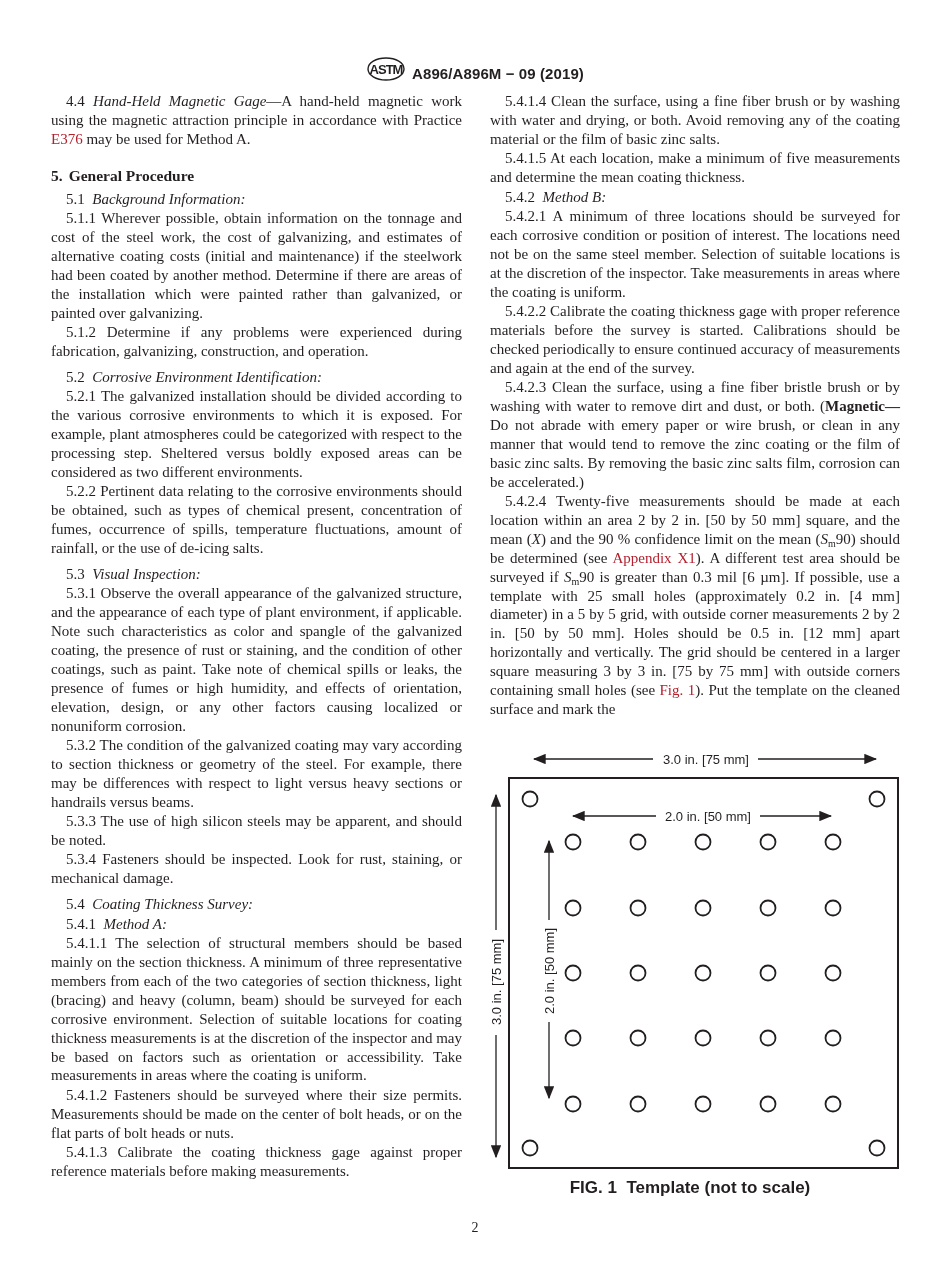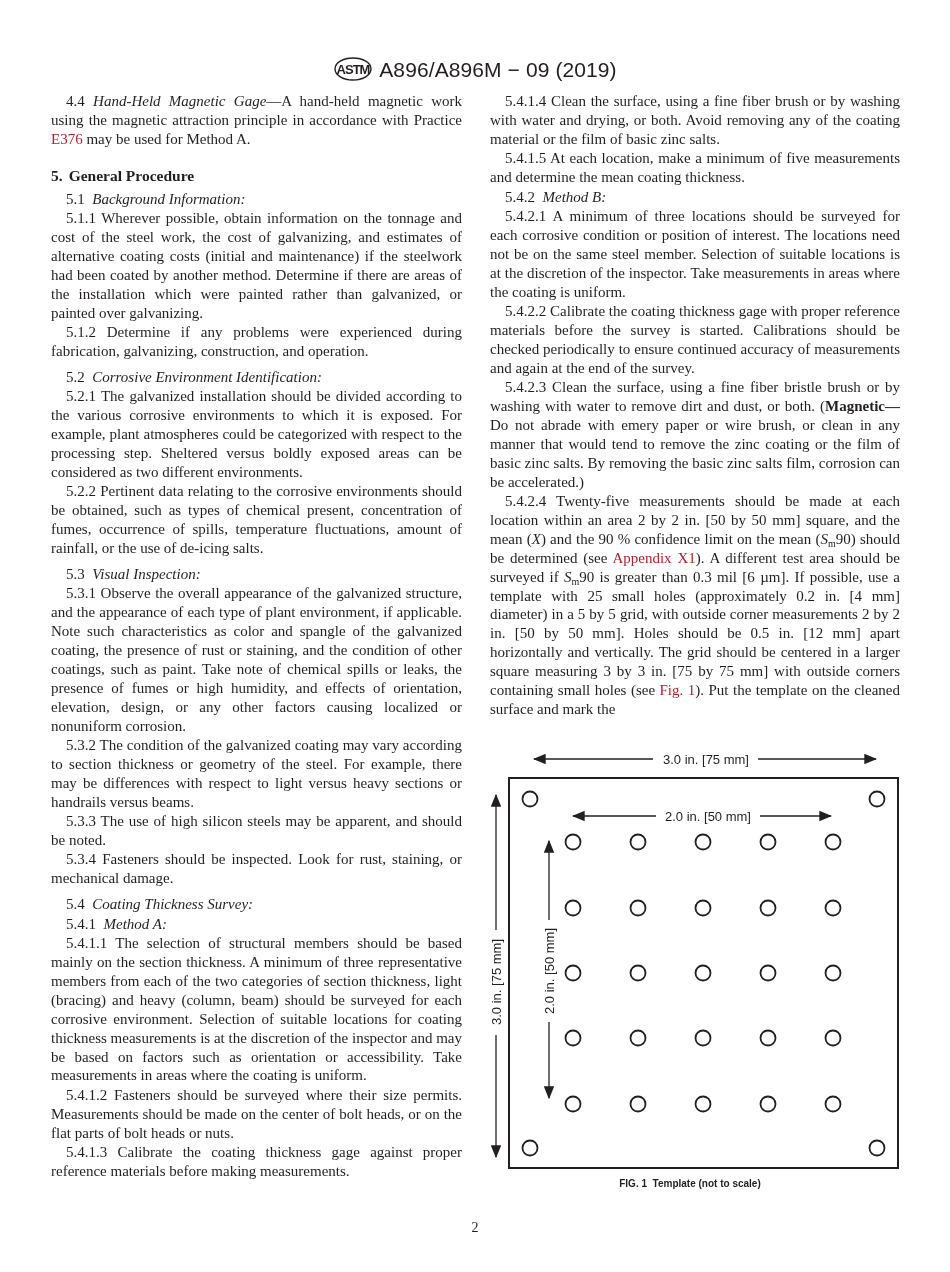--- a/index.html
+++ b/index.html
@@ -2,35 +2,35 @@
 <html><head>
 <meta charset="utf-8">
 <style>
   html, body { margin: 0; padding: 0; background: #ffffff; }
   body { width: 950px; height: 1272px; position: relative; overflow: hidden;
          font-family: "Liberation Serif", "DejaVu Serif", serif; color: #231f20; }
   .header { position: absolute; top: 56px; left: 0; width: 950px; height: 26px;
             display: flex; justify-content: center; align-items: flex-end; }
   .header .logo { width: 40px; height: 26px; margin-right: 6px; }
   .header .designation { font-family: "Liberation Sans", "DejaVu Sans", sans-serif;
-            font-weight: normal; font-size: 21px; letter-spacing: 0.1px; }
+            font-weight: bold; font-size: 15px; letter-spacing: 0.1px; }
   .col { position: absolute; top: 92px; width: 411px; font-size: 15px; line-height: 18.9px; }
   .col.left { left: 51px; }
   .col.right { left: 490px; width: 410px; }
   .p { text-align: justify; text-indent: 15px; margin: 0 0 0.5px 0; hyphens: none; }
   .p.gap { margin-top: 7px; }
   .sec-head { font-weight: bold; font-size: 15.5px; margin: 18px 0 4px 0; }
   .sec-head .num { margin-right: 6px; }
   i, .it { font-style: italic; }
   .link { color: #b3202e; }
   .warn { font-weight: bold; }
   sub { font-size: 10px; vertical-align: -3px; line-height: 0; }
   .figure { position: absolute; left: 488px; top: 745px; width: 420px; height: 460px; }
   .fig-caption { position: absolute; left: 490px; top: 1178px; width: 400px; text-align: center;
-                 font-family: "Liberation Sans", "DejaVu Sans", sans-serif; font-weight: bold; font-size: 10px; }
+                 font-family: "Liberation Sans", "DejaVu Sans", sans-serif; font-weight: bold; font-size: 17px; }
   .page-num { position: absolute; top: 1220px; left: 0; width: 950px; text-align: center; font-size: 14px; }
 </style>
 </head>
 <body>
 
 <div class="header">
   <svg class="logo" viewBox="0 0 40 26">
     <ellipse cx="20" cy="13" rx="18" ry="11" fill="none" stroke="#231f20" stroke-width="1.4"></ellipse>
     <text x="20" y="18" text-anchor="middle" font-family="Liberation Sans, sans-serif" font-weight="bold" font-size="13" fill="#231f20" letter-spacing="-1">ASTM</text>
   </svg>

